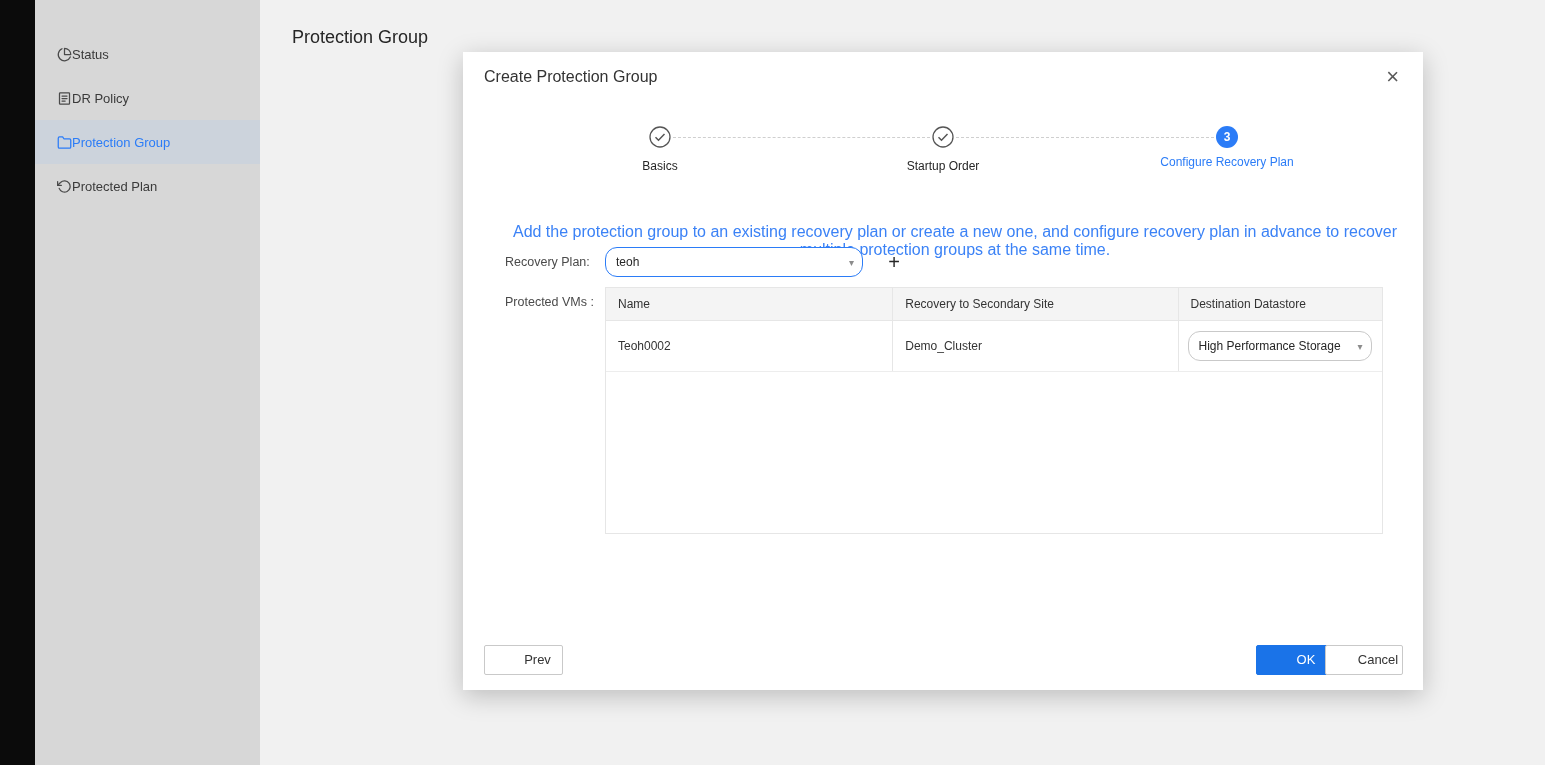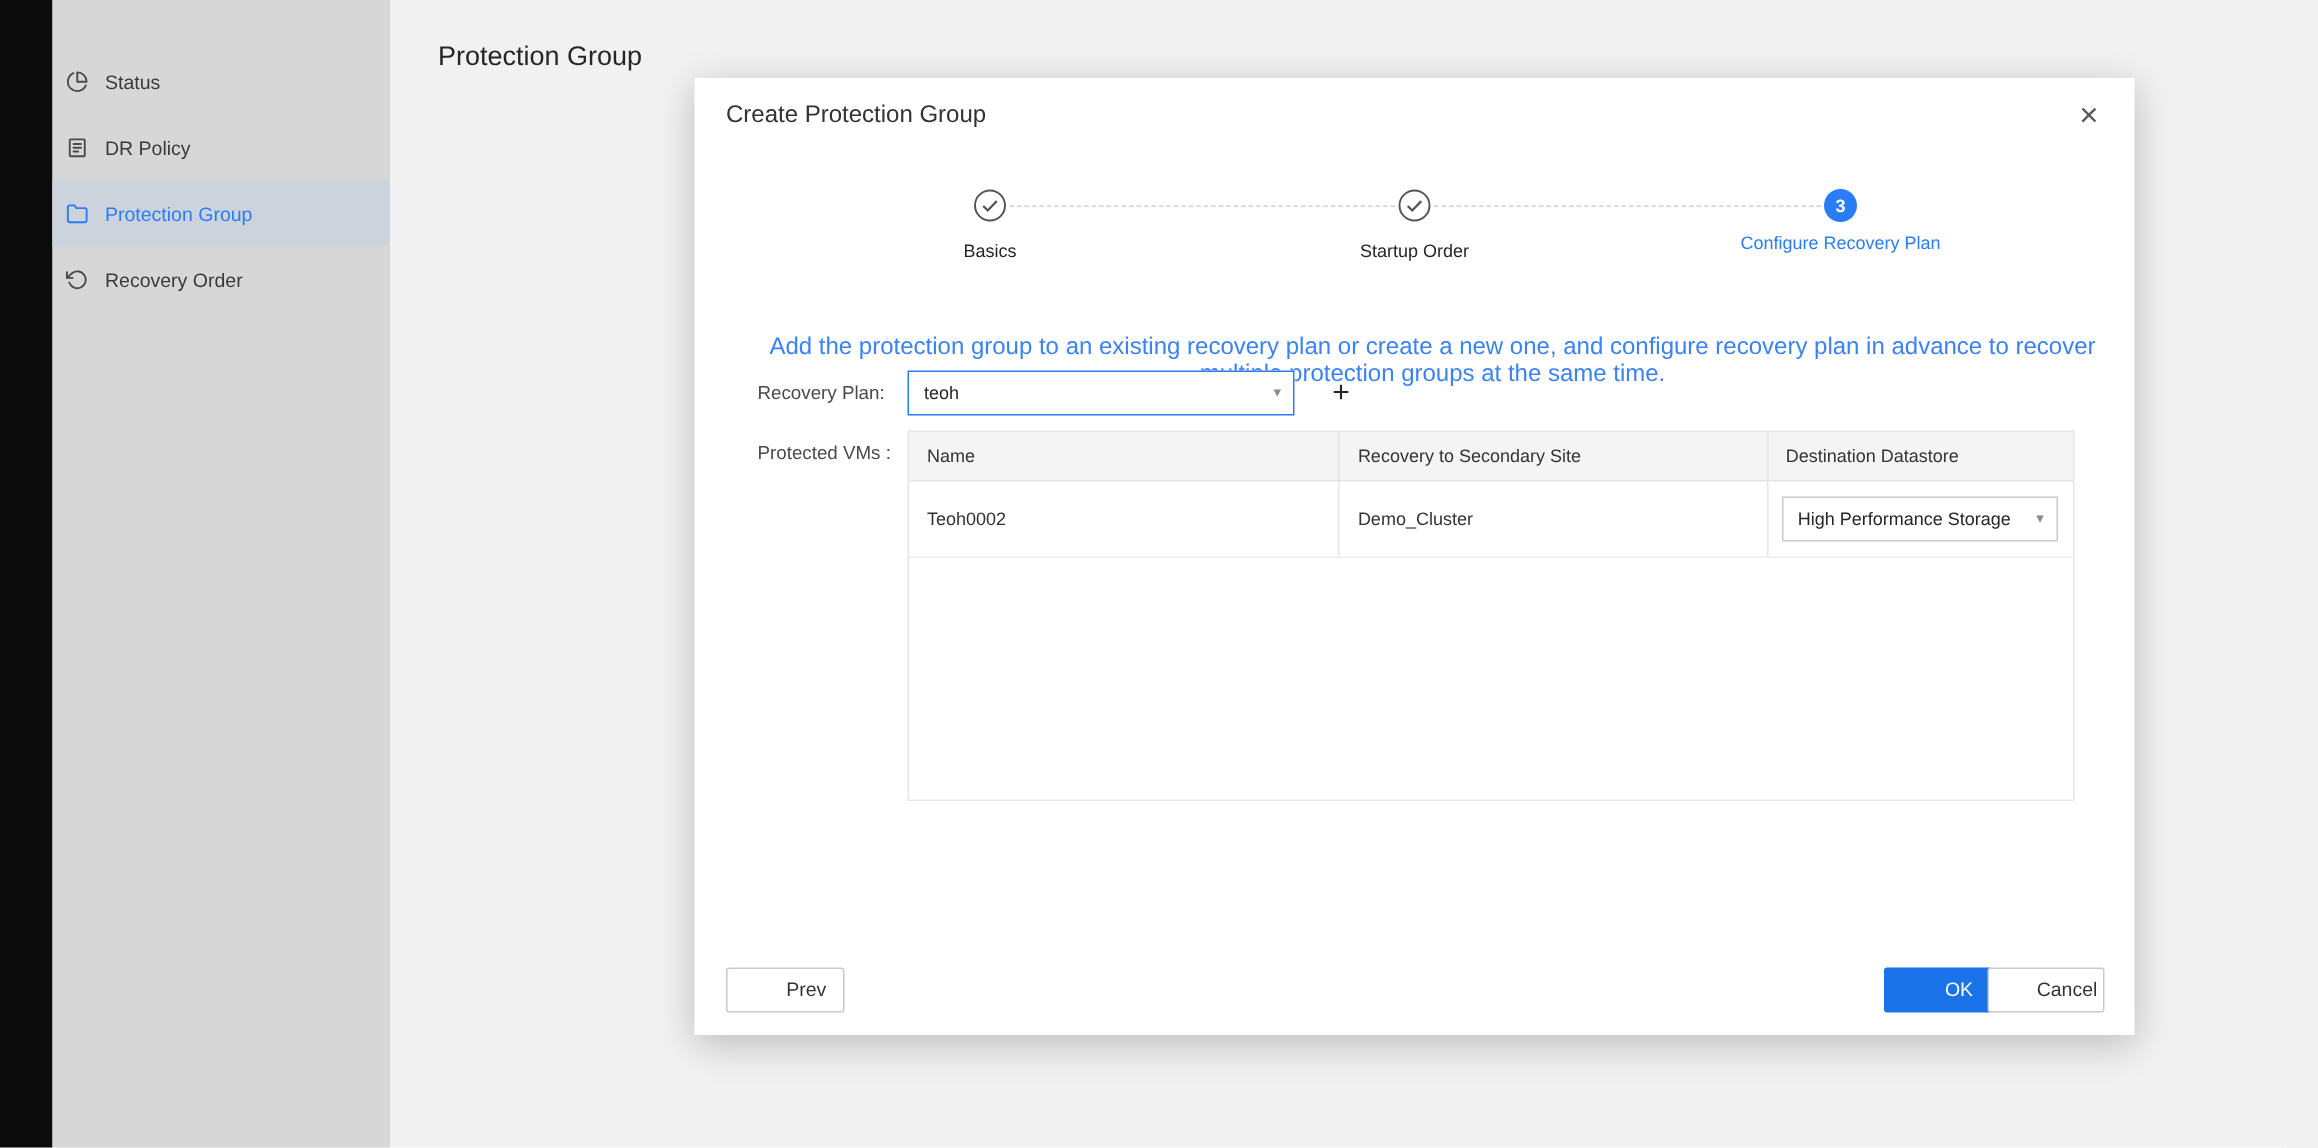--- a/index.html
+++ b/index.html
@@ -7,21 +7,21 @@
   body {
     font-family:"Liberation Sans","DejaVu Sans",sans-serif;
     background:#f1f1f1; position:relative; overflow:hidden; color:#262626;
   }
 
   
   .app-rail { position:absolute; left:0; top:0; width:35px; height:765px; background:#0b0b0b; }
 
   
   .sidebar { position:absolute; left:35px; top:0; width:225px; height:765px; background:#d7d7d7; padding-top:32px; }
-  .side-item { height:44px; display:flex; align-items:center; gap:11px; padding-left:9px; font-size:13px; color:#3a3a3a; cursor:pointer; }
+  .side-item { height:44px; display:flex; align-items:center; padding-left:22px; font-size:13px; color:#3a3a3a; cursor:pointer; }
   .side-item svg { width:15px; height:15px; stroke:#4a4a4a; fill:none; stroke-width:2; stroke-linecap:round; stroke-linejoin:round; flex:0 0 auto; }
   .side-item.active { background:#ccd3dc; color:#2b7cf7; }
   .side-item.active svg { stroke:#2b7cf7; }
 
   
   .page-title { position:absolute; left:292px; top:27px; font-size:18px; color:#262626; }
 
   
   .modal { position:absolute; left:463px; top:52px; width:960px; height:638px; background:#fff; box-shadow:0 6px 24px rgba(0,0,0,0.22); }
   .modal-title { position:absolute; left:21px; top:16px; font-size:16px; color:#333; }
@@ -37,21 +37,21 @@
   .step-circle.current { background:#2b7cf7; border-radius:50%; color:#fff; font-size:12px; line-height:22px; font-weight:bold; }
   .step-label { display:block; margin-top:7px; font-size:12px; color:#262626; }
   .step.current-step .step-label { color:#2b7cf7; }
 
   
   .wizard-desc { position:absolute; left:42px; top:171px; width:900px; font-size:16px; color:#3b82f6;text-align:center; }
   .field-label { position:absolute; left:42px; font-size:12.5px; color:#4a4a4a; }
   .lbl-plan { top:203px; }
   .lbl-vms { top:243px; }
 
-  .select-box { position:relative; display:flex; align-items:center; height:30px; background:#fff; border:1px solid #c9c9c9; border-radius:0; font-size:12px; color:#262626; padding:0 22px 0 10px; cursor:pointer; }
+  .select-box { position:relative; display:flex; align-items:center; height:30px; background:#fff; border:1px solid #c9c9c9; border-radius:12px; font-size:12px; color:#262626; padding:0 22px 0 10px; cursor:pointer; }
   .select-box.focused { border-color:#2b7cf7; }
   .select-caret { position:absolute; right:8px; top:50%; transform:translateY(-50%); font-size:10px; color:#8c8c8c; }
   .plan-select { position:absolute; left:142px; top:195px; width:258px; }
   .add-plan { position:absolute; left:417px; top:196px; width:28px; height:28px; font-size:20px; color:#262626; text-align:center; line-height:28px; cursor:pointer; }
 
   
   .vm-table { position:absolute; left:142px; top:235px; width:778px; height:247px; border:1px solid #e6e6e6; background:#fff; }
   .vm-row { display:flex; }
   .vm-row.head { background:#f4f4f4; border-bottom:1px solid #e6e6e6; height:33px; }
   .vm-row.body-row { height:51px; border-bottom:1px solid #ededed; }
@@ -94,21 +94,21 @@
     <svg viewBox="0 0 24 24">
         <path d="M22 19a2 2 0 0 1-2 2H4a2 2 0 0 1-2-2V5a2 2 0 0 1 2-2h5l2 3h9a2 2 0 0 1 2 2z"></path>
       </svg>
     <span>Protection Group</span>
   </div>
   <div class="side-item">
     <svg viewBox="0 0 24 24">
         <polyline points="1 4 1 10 7 10"></polyline>
         <path d="M3.51 15a9 9 0 1 0 2.13-9.36L1 10"></path>
       </svg>
-    <span>Recovery Order</span>
+    <span>Protected Plan</span>
   </div>
 </div>
 
 <div class="page-title">Protection Group</div>
 
 <div class="modal">
   <div class="modal-title">Create Protection Group</div>
   <div class="modal-close">×</div>
 
   <div class="connector c1"></div>

